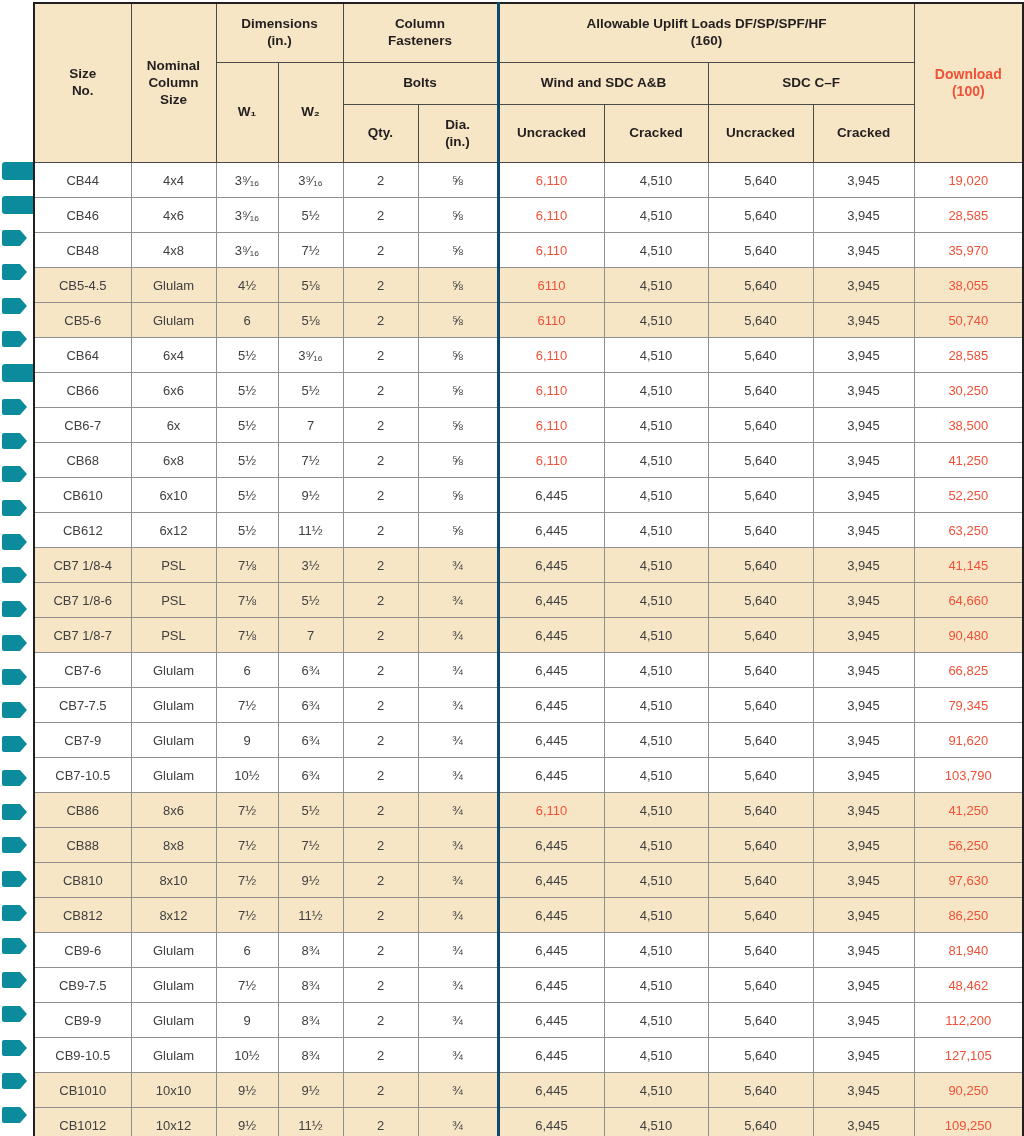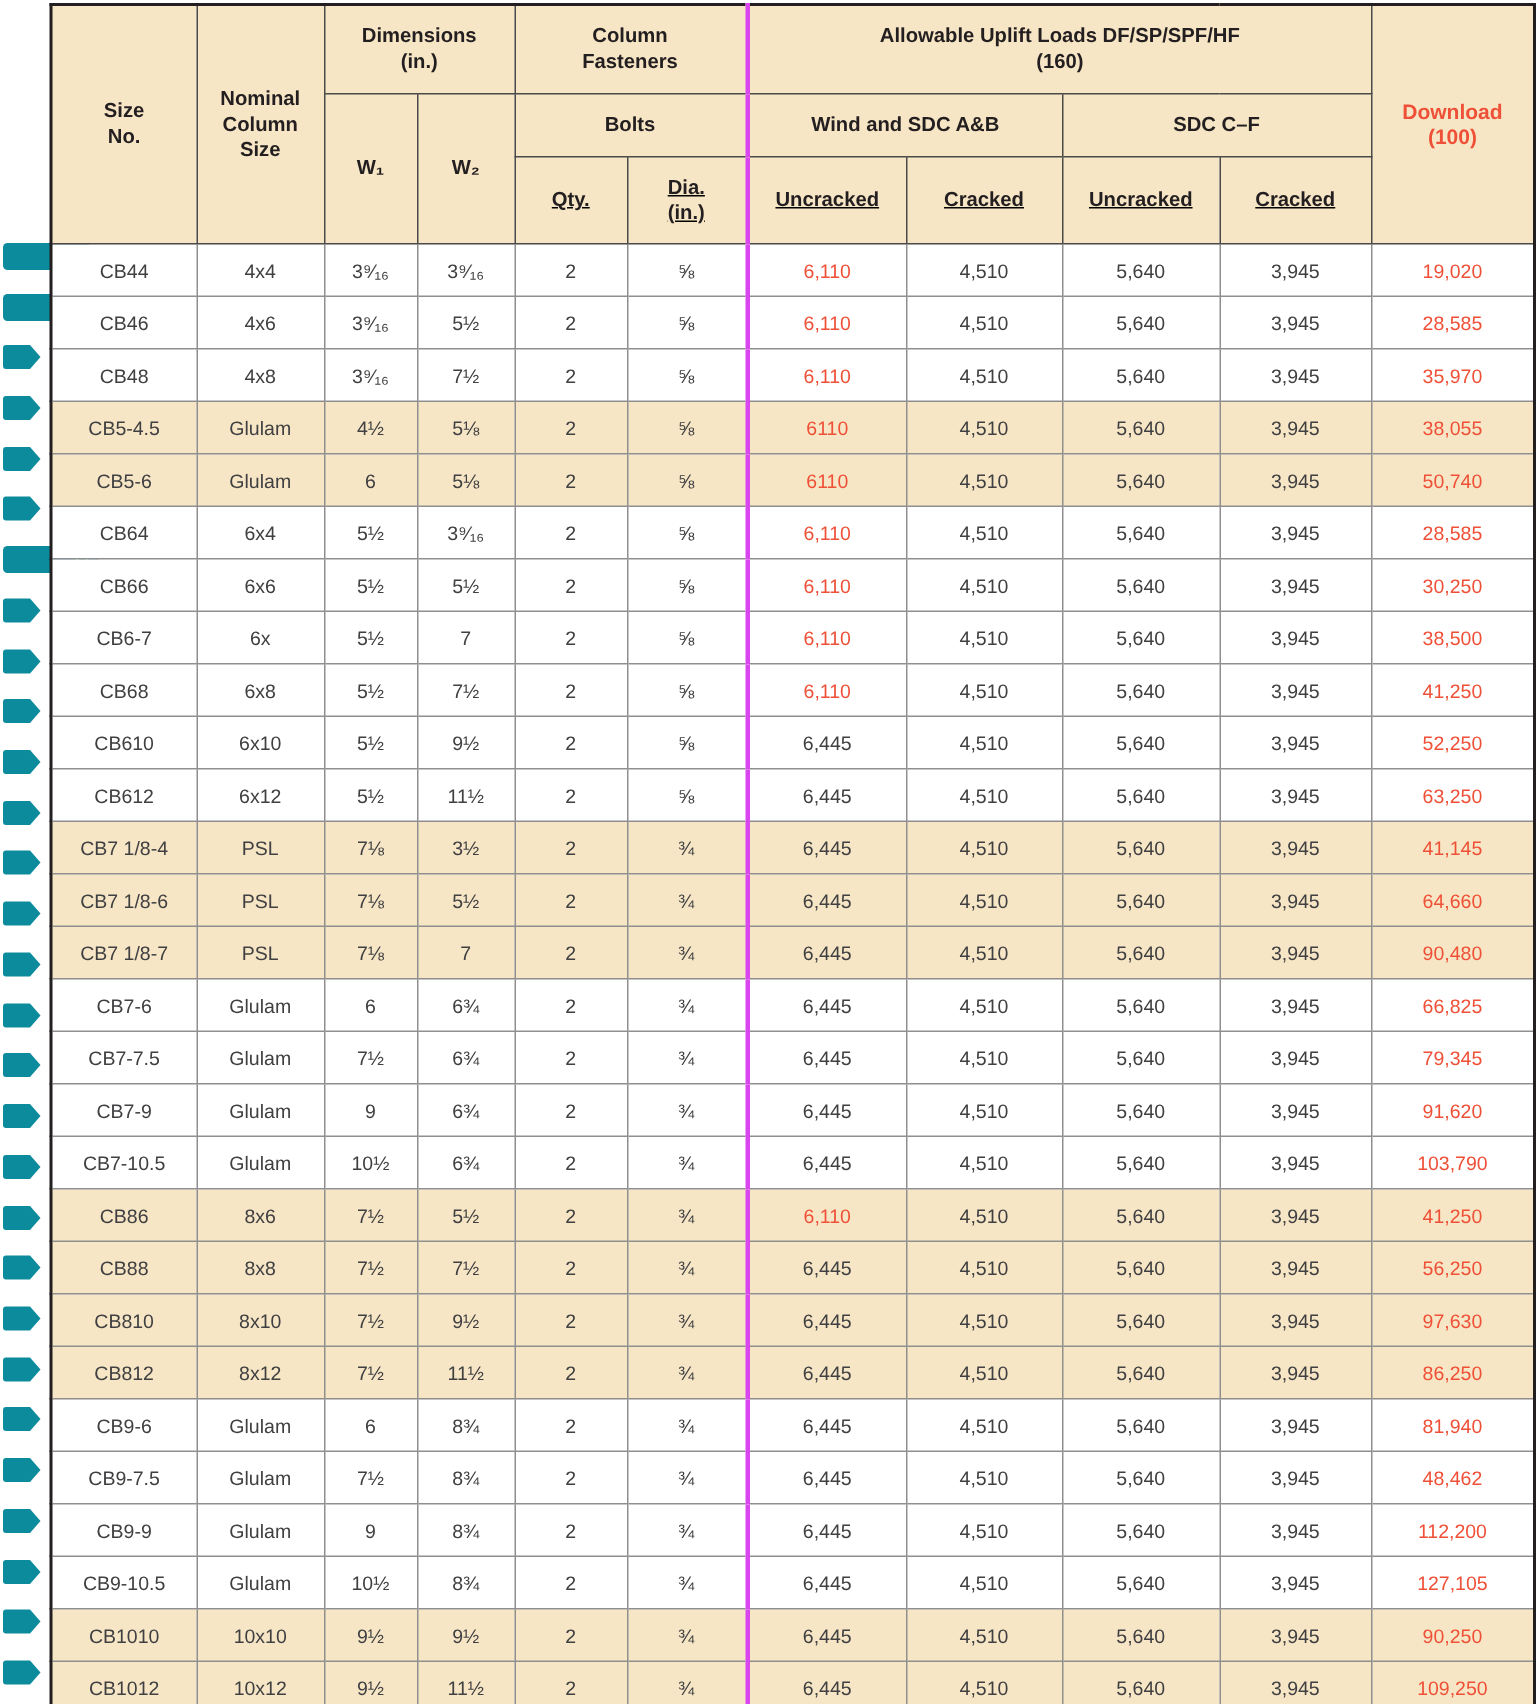--- a/index.html
+++ b/index.html
@@ -28,24 +28,24 @@
     white-space:pre-line;line-height:1.25;
     text-align:center;vertical-align:middle;padding:12px 2px;margin-left:24px;
   }
   .cb-table td{
     border:1px solid var(--grid);
     font-size:13px;color:var(--body-ink);
     text-align:center;vertical-align:middle;padding:0 2px;
     background:#ffffff;
   }
   .cb-table tr.shaded td{background:var(--tan);}
-  .cb-table .thick-left{border-left:3px solid #d946ef;}
+  .cb-table .thick-left{border-left:3px solid #0c4a6e;}
   .cb-table td.orange{color:var(--orange);}
   .cb-table th.download-h{color:var(--orange);font-size:14px;}
-  .r1{height:57px;} .r2{height:39px;} .r3{height:54px;text-decoration:underline;}
+  .r1{height:57px;} .r2{height:39px;} .r3{height:54px;}
   .cb-table tbody tr{height:35px;}
 
   .badge-gutter{
     position:absolute;left:0;top:154px;width:33px;
   }
   .badge-slot{
     height:33.72px;display:flex;align-items:center;justify-content:flex-start;
     padding-left:2px;box-sizing:border-box;
   }
   .badge-ss{

